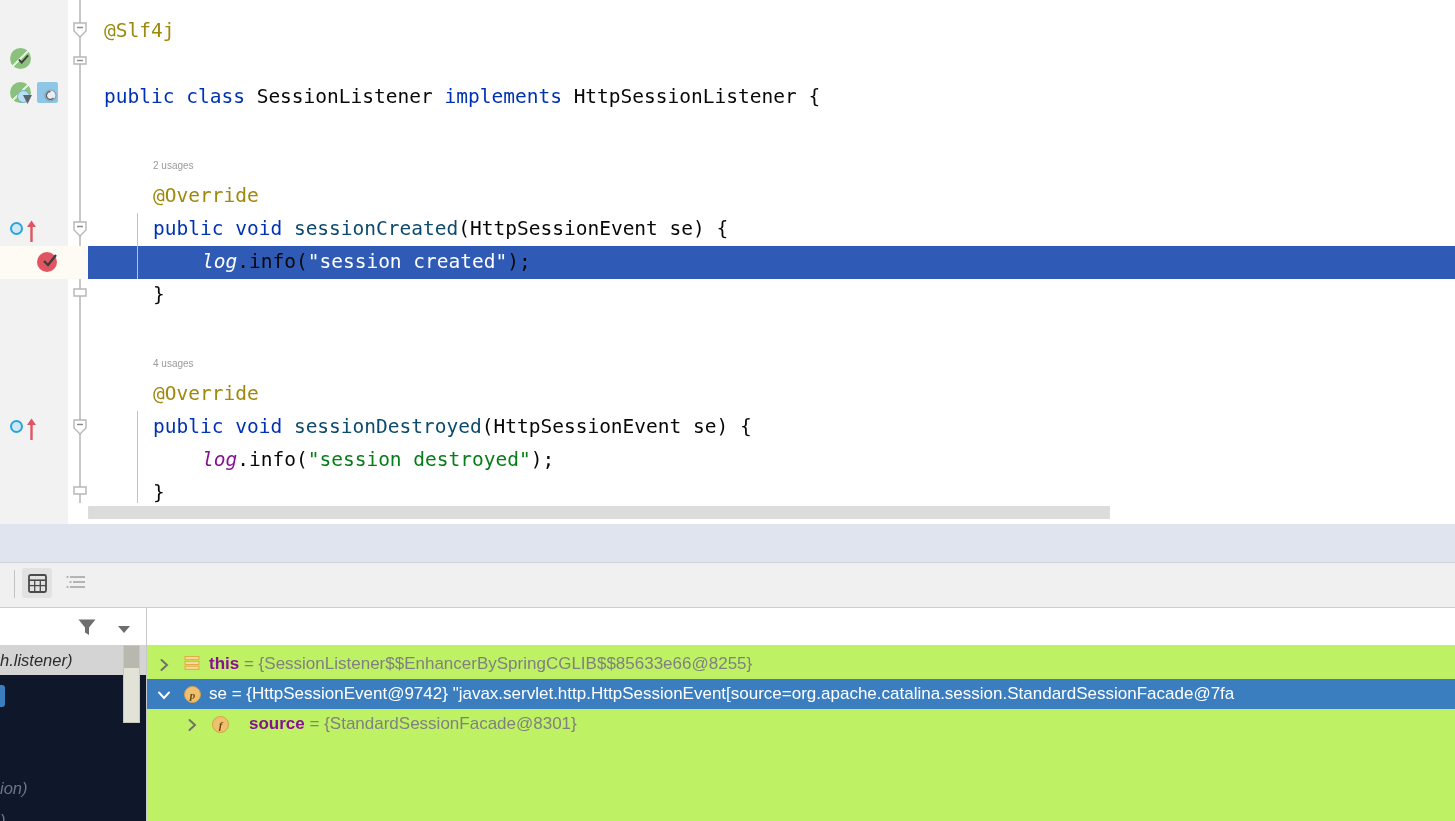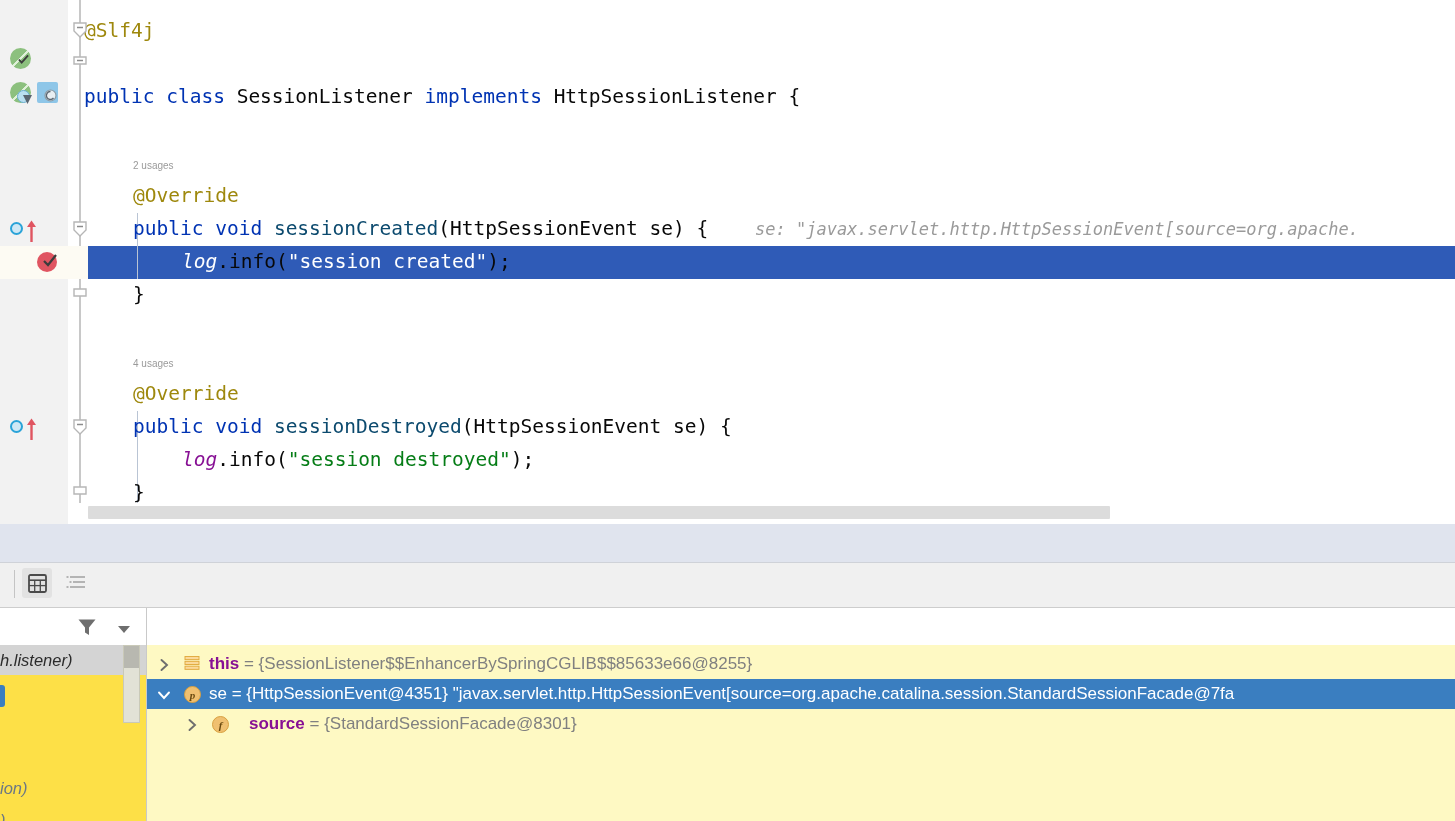--- a/index.html
+++ b/index.html
@@ -21,21 +21,21 @@
     background: #f2f2f2; border-right: 0px solid #e3e3e3;
   }
   .gutter-strip-white {
     position: absolute; left: 68px; top: 0; width: 20px; height: 524px;
     background: #ffffff;
   }
   .fold-rail {
     position: absolute; left: 79px; top: 0; width: 2px; height: 524px;
     background: #c8c8c8;
   }
-  .code-area { position: absolute; left: 84px; top: 0; right: 0; height: 524px; }
+  .code-area { position: absolute; left: 104px; top: 0; right: 0; height: 524px; }
 
   .line {
     position: absolute; left: 0; height: 33px; line-height: 33px;
     white-space: pre; font-family: "DejaVu Sans Mono", monospace;
     font-size: 19.5px; color: #080808;
   }
 
   .kw   { color: #0033b3; }
   .anno { color: #9e880d; }
   .str  { color: #067d17; }
@@ -123,21 +123,21 @@
   }
   .tb-btn {
     position: absolute; width: 30px; height: 30px;
     display: flex; align-items: center; justify-content: center;
   }
   .tb-btn.active { background: #e2e2e2; border-radius: 3px; }
 
   
   #frames {
     position: absolute; left: 0; top: 645px; width: 147px; height: 176px;
-    background: #fde047; border-right: 1px solid #c9c9c9;
+    background: #0f172a; border-right: 1px solid #c9c9c9;
     overflow: hidden;
   }
   #frames .fr-row {
     position: absolute; left: 0; width: 147px; height: 30px;
     line-height: 30px; font-size: 16.5px; font-style: italic;
     font-family: "Liberation Sans", sans-serif; color: #2b2b2b;
     white-space: pre; overflow: hidden;
   }
   #frames .fr-row.selected { background: #d4d4d4; }
   #frames .fr-row.dim { color: #6b7785; }
@@ -165,21 +165,21 @@
   }
   #eval-placeholder {
     position: absolute; left: 13px; top: 0; height: 37px; line-height: 37px;
     font-family: "DejaVu Sans Mono", monospace; font-size: 18px;
     color: #a4a4a4; white-space: pre;
   }
 
   
   #vars {
     position: absolute; left: 147px; top: 645px; width: 1308px; height: 176px;
-    background: #fef9c3; overflow: hidden;
+    background: #bef264; overflow: hidden;
   }
   .v-row {
     position: absolute; left: 0; width: 1308px; height: 30px;
     white-space: pre; font-size: 17px;
     font-family: "Liberation Sans", sans-serif;
     display: flex; align-items: center;
   }
   .v-row.selected { background: #3a7ec0; }
   .v-arrow {
     position: absolute; width: 14px; height: 14px;
@@ -230,21 +230,20 @@
         <div class="line" style="top: 278px; left: 49px;"><span class="plain">}</span></div>
         <div class="line" style="top: 311px; left: 0px;"></div>
         <div class="line" style="top: 344px; left: 49px;"><span class="usages">4 usages</span></div>
         <div class="line" style="top: 377px; left: 49px;"><span class="anno">@Override</span></div>
         <div class="line" style="top: 410px; left: 49px;"><span class="kw">public </span><span class="kw">void </span><span class="mth">sessionDestroyed</span><span class="plain">(HttpSessionEvent se) {</span></div>
         <div class="line" style="top: 443px; left: 98px;"><span class="fld">log</span><span class="plain">.info(</span><span class="str">"session destroyed"</span><span class="plain">);</span></div>
         <div class="line" style="top: 476px; left: 49px;"><span class="plain">}</span></div>
         <div class="line" style="top: 509px; left: 0px;"><span class="plain">}</span></div>
       </div>
 
-    <div class="hint" style="position:absolute;left:755px;top:213px;height:33px;line-height:33px;">se: "javax.servlet.http.HttpSessionEvent[source=org.apache.</div>
 
     <div class="g-ico" style="left:10px;top:48px;">
       <div class="bean-leaf"></div>
       <svg class="bean-check" viewBox="0 0 12 12">
         <path d="M1 6 L4 9.5 L11 1.5" stroke="#3c3c3c" stroke-width="2" fill="none"></path>
       </svg>
     </div>
 
     <div class="g-ico" style="left:10px;top:82px;">
       <div class="bean-leaf"></div>
@@ -383,19 +382,19 @@
   <div id="vars">
       <div class="v-row" style="top: 4px;"><div class="v-arrow" style="left: 10px; top: 8px;"><svg width="14" height="14" viewBox="0 0 14 14">
             <path d="M4.5 2 L10 7 L4.5 12" stroke="#6e6e6e" stroke-width="1.9" fill="none" stroke-linecap="round"></path>
           </svg></div><div class="v-ico" style="left: 37px; top: 7px;"><svg class="ico-obj" width="16" height="15" viewBox="0 0 16 15">
             <rect x="0.5" y="0.5" width="15" height="3.4" fill="#fbd99a" stroke="#e0a93c" stroke-width="1"></rect>
             <rect x="0.5" y="5.7" width="15" height="3.4" fill="#fbd99a" stroke="#e0a93c" stroke-width="1"></rect>
             <rect x="0.5" y="10.9" width="15" height="3.4" fill="#fbd99a" stroke="#e0a93c" stroke-width="1"></rect>
           </svg></div><div class="v-label" style="left: 62px;"><span class="vn">this</span><span class="veq"> </span><span class="vv">= {SessionListener$$EnhancerBySpringCGLIB$$85633e66@8255}</span></div></div>
       <div class="v-row selected" style="top: 34px;"><div class="v-arrow" style="left: 10px; top: 8px;"><svg width="14" height="14" viewBox="0 0 14 14">
             <path d="M2 4.5 L7 10 L12 4.5" stroke="#ffffff" stroke-width="1.9" fill="none" stroke-linecap="round"></path>
-          </svg></div><div class="v-ico" style="left: 37px; top: 7px;"><div class="ico-circle">p</div></div><div class="v-label" style="left: 62px;"><span class="vn">se</span><span class="veq"> </span><span class="vv">= {HttpSessionEvent@4351} "javax.servlet.http.HttpSessionEvent[source=org.apache.catalina.session.StandardSessionFacade@7fa</span></div></div>
+          </svg></div><div class="v-ico" style="left: 37px; top: 7px;"><div class="ico-circle">p</div></div><div class="v-label" style="left: 62px;"><span class="vn">se</span><span class="veq"> </span><span class="vv">= {HttpSessionEvent@9742} "javax.servlet.http.HttpSessionEvent[source=org.apache.catalina.session.StandardSessionFacade@7fa</span></div></div>
       <div class="v-row" style="top: 64px;"><div class="v-arrow" style="left: 38px; top: 8px;"><svg width="14" height="14" viewBox="0 0 14 14">
             <path d="M4.5 2 L10 7 L4.5 12" stroke="#6e6e6e" stroke-width="1.9" fill="none" stroke-linecap="round"></path>
           </svg></div><div class="v-ico" style="left: 65px; top: 7px;"><div class="ico-circle">f</div></div><div class="v-label" style="left: 102px;"><span class="vn">source</span><span class="veq"> </span><span class="vv">= {StandardSessionFacade@8301}</span></div></div>
     </div>
 
 </div>
 
 </body></html>

